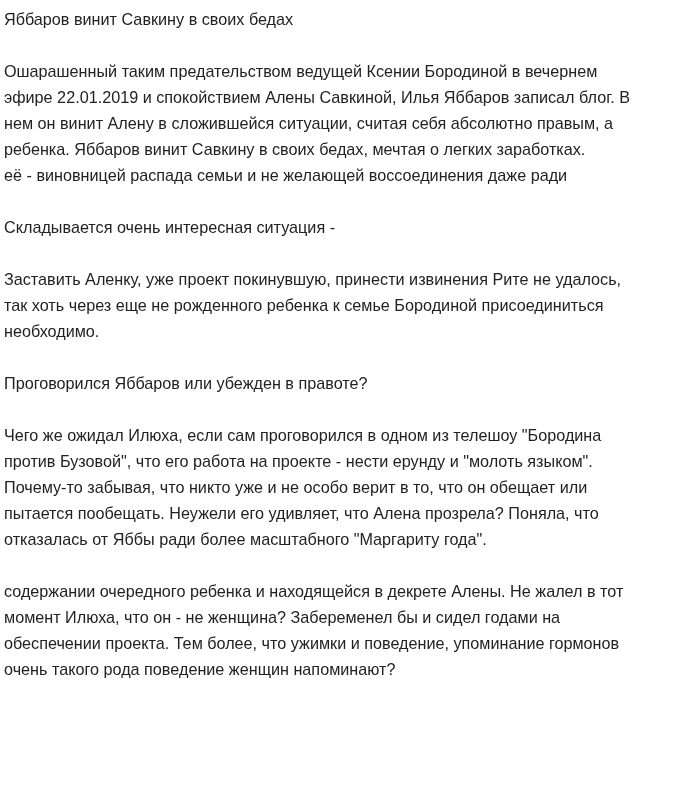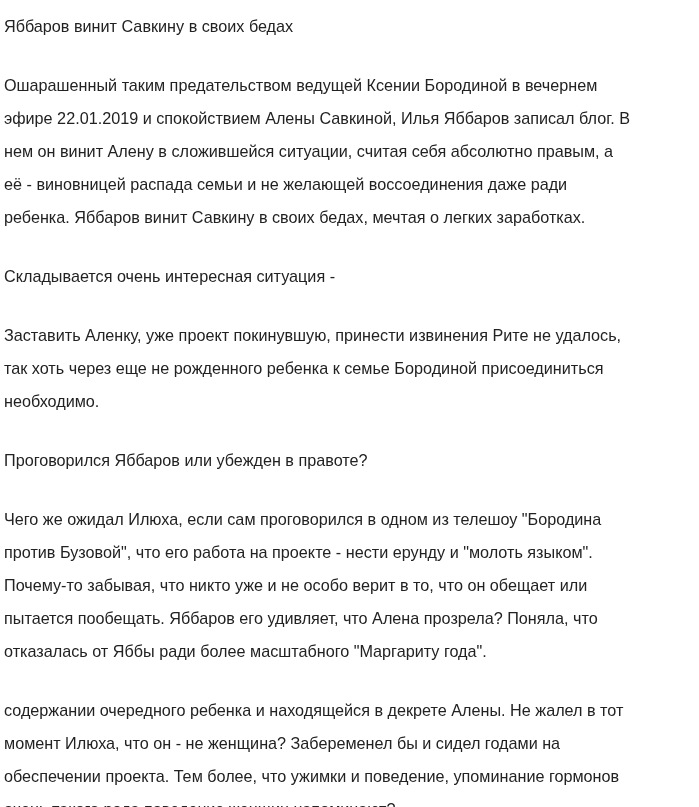--- a/index.html
+++ b/index.html
@@ -18,40 +18,39 @@
       width: 695px;
       font-family: "Liberation Sans", sans-serif;
       font-size: 16.2px;
       line-height: 26px;
       color: #222222;
     }
     .line {
       display: block;
       white-space: nowrap;
       height: 26px;
-      margin-top: 7px;
     }
     .gap {
       display: block;
       height: 26px;
     }
   </style>
 </head>
 <body>
 
 <article class="post">
   <div class="line">Яббаров винит Савкину в своих бедах</div>
   <div class="gap"></div>
 
   <div>
     <span class="line">Ошарашенный таким предательством ведущей Ксении Бородиной в вечернем</span>
     <span class="line">эфире 22.01.2019 и спокойствием Алены Савкиной, Илья Яббаров записал блог. В</span>
     <span class="line">нем он винит Алену в сложившейся ситуации, считая себя абсолютно правым, а</span>
+    <span class="line">ребенка. Яббаров винит Савкину в своих бедах, мечтая о легких заработках.</span>
     <span class="line">её - виновницей распада семьи и не желающей воссоединения даже ради</span>
-    <span class="line">ребенка. Яббаров винит Савкину в своих бедах, мечтая о легких заработках.</span>
   </div>
   <div class="gap"></div>
 
   <div>
     <span class="line">Складывается очень интересная ситуация -</span>
   </div>
   <div class="gap"></div>
 
   <div>
     <span class="line">Заставить Аленку, уже проект покинувшую, принести извинения Рите не удалось,</span>
@@ -62,21 +61,21 @@
 
   <div>
     <span class="line">Проговорился Яббаров или убежден в правоте?</span>
   </div>
   <div class="gap"></div>
 
   <div>
     <span class="line">Чего же ожидал Илюха, если сам проговорился в одном из телешоу "Бородина</span>
     <span class="line">против Бузовой", что его работа на проекте - нести ерунду и "молоть языком".</span>
     <span class="line">Почему-то забывая, что никто уже и не особо верит в то, что он обещает или</span>
-    <span class="line">пытается пообещать. Яббаров его удивляет, что Алена прозрела? Поняла, что</span>
+    <span class="line">пытается пообещать. Неужели его удивляет, что Алена прозрела? Поняла, что</span>
     <span class="line">отказалась от Яббы ради более масштабного "Маргариту года".</span>
   </div>
   <div class="gap"></div>
 
   <div>
     <span class="line">содержании очередного ребенка и находящейся в декрете Алены. Не жалел в тот</span>
     <span class="line">момент Илюха, что он - не женщина? Забеременел бы и сидел годами на</span>
     <span class="line">обеспечении проекта. Тем более, что ужимки и поведение, упоминание гормонов</span>
     <span class="line">очень такого рода поведение женщин напоминают?</span>
   </div>

